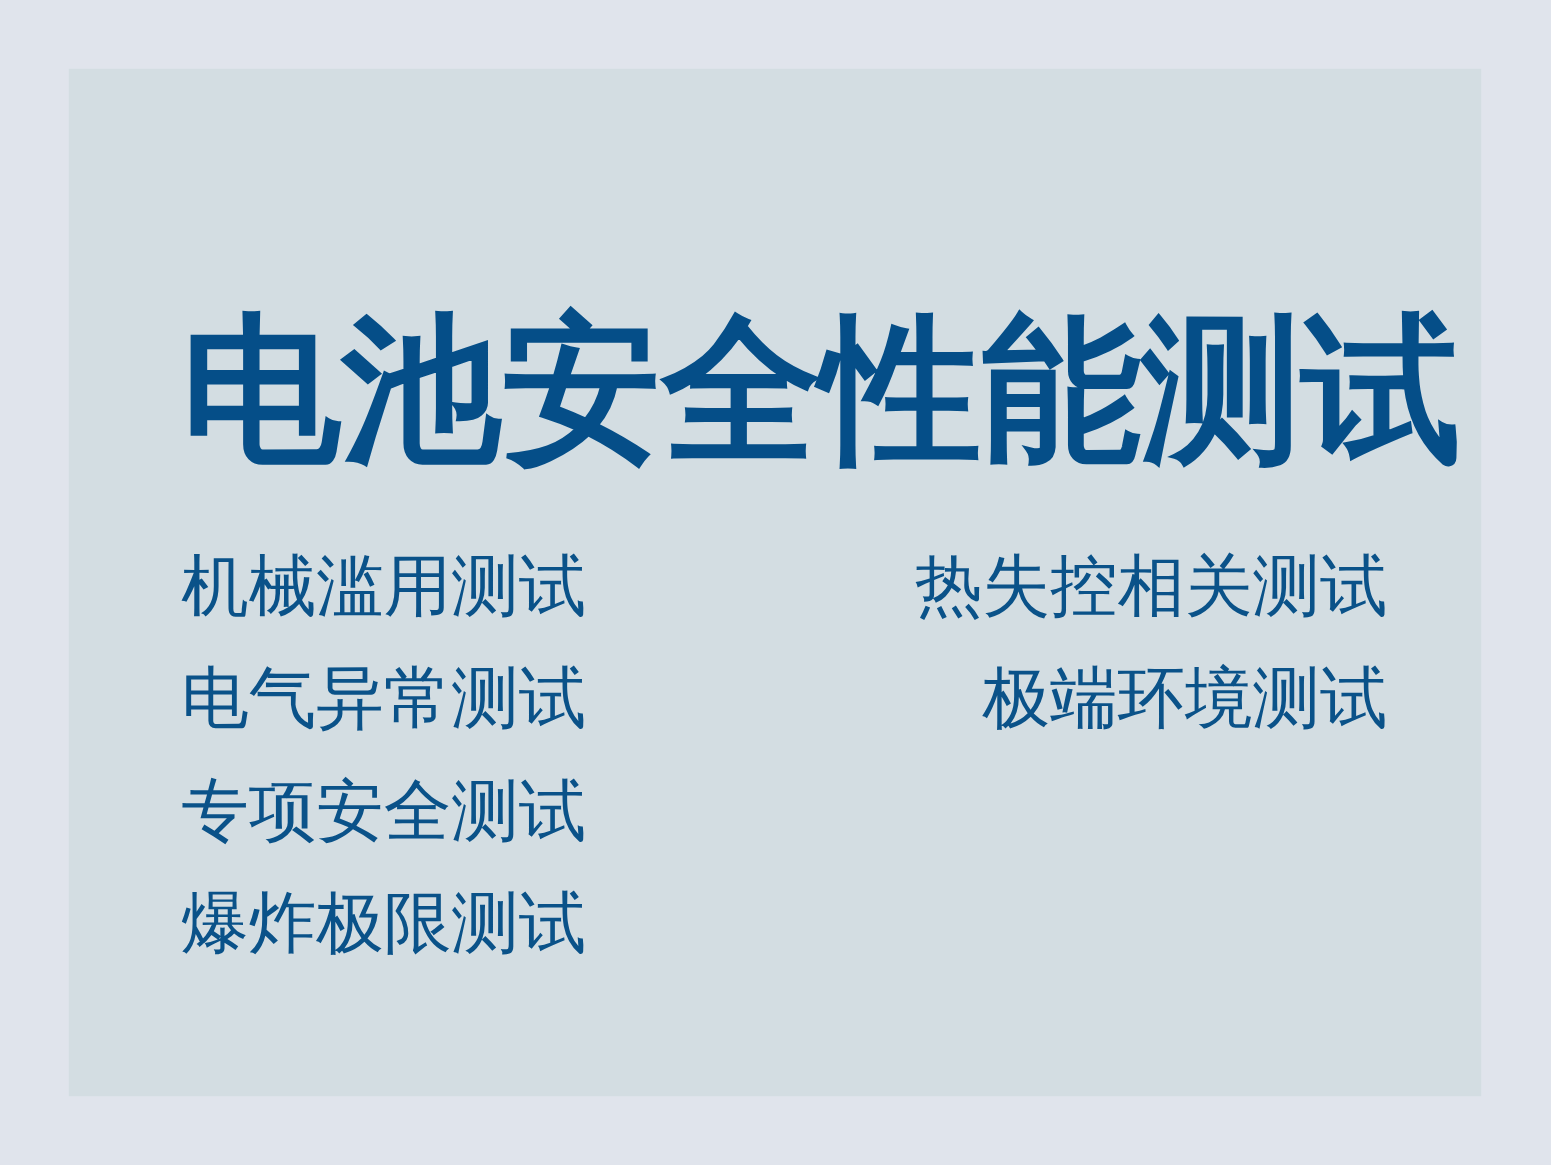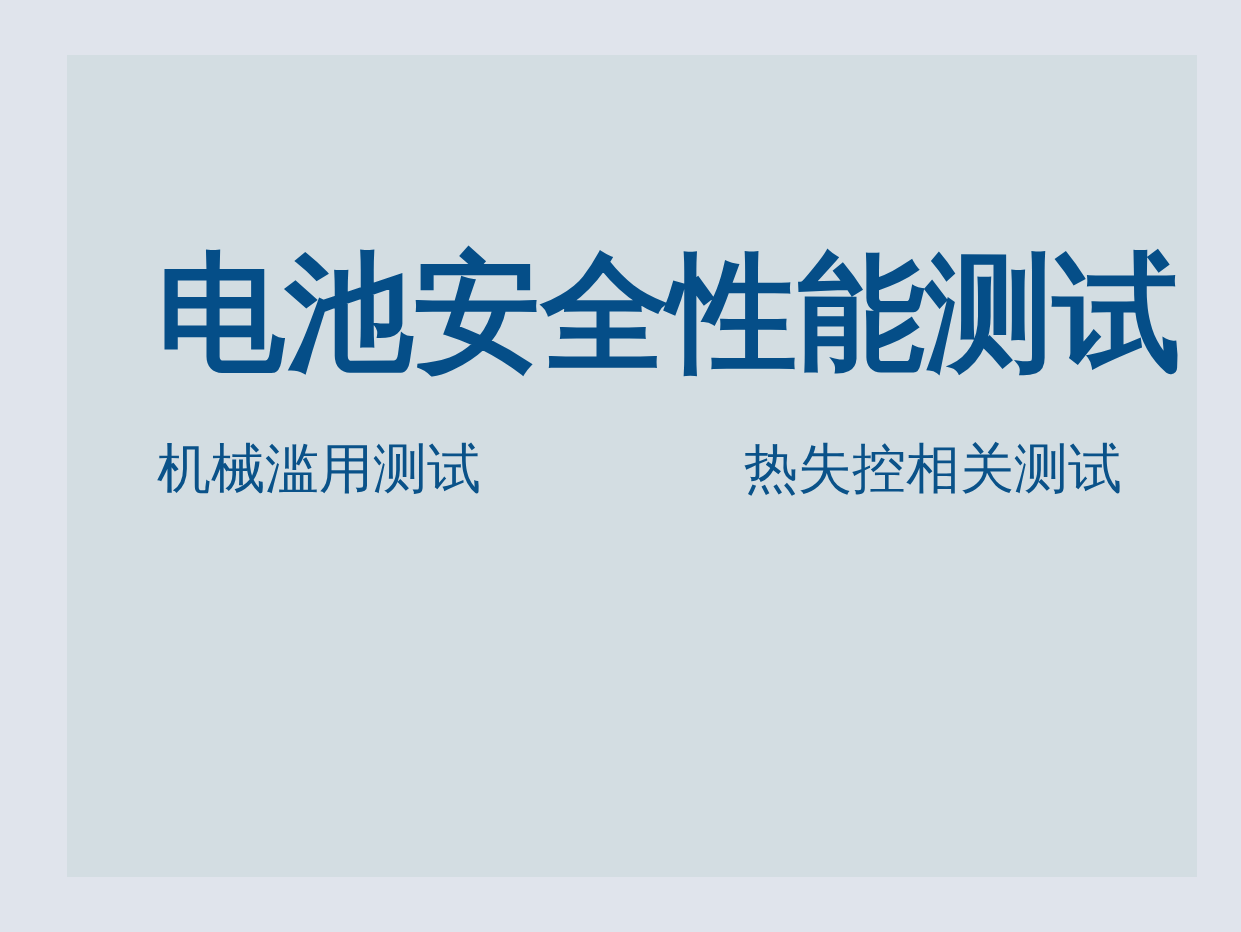--- a/index.html
+++ b/index.html
@@ -10,21 +10,21 @@
     width: 1241px;
     height: 932px;
     background: #e0e4ec;
     font-family: "Liberation Sans", "DejaVu Sans", sans-serif;
     overflow: hidden;
     position: relative;
   }
 
   #slide-root {
     position: absolute;
-    left: 12px;
+    left: 0;
     top: 0;
     width: 1016px;
     height: 932px;
   }
 
   #content-panel {
     position: absolute;
     left: 55px;
     top: 55px;
     width: 1130px;
@@ -92,22 +92,28 @@
 
   <div id="page-title">电池安全性能测试</div>
 
   <div id="test-categories">
 
     <div class="category-row">
       <div class="category-cell left-col">机械滥用测试</div>
       <div class="category-cell right-col">热失控相关测试</div>
     </div>
 
-
     <div class="category-row">
+      <div class="category-cell left-col">电气异常测试</div>
+      <div class="category-cell right-col">极端环境测试</div>
     </div>
 
     <div class="category-row">
+      <div class="category-cell left-col">专项安全测试</div>
+    </div>
+
+    <div class="category-row">
+      <div class="category-cell left-col">爆炸极限测试</div>
     </div>
 
   </div>
 
 </div>
 
 </body></html>

